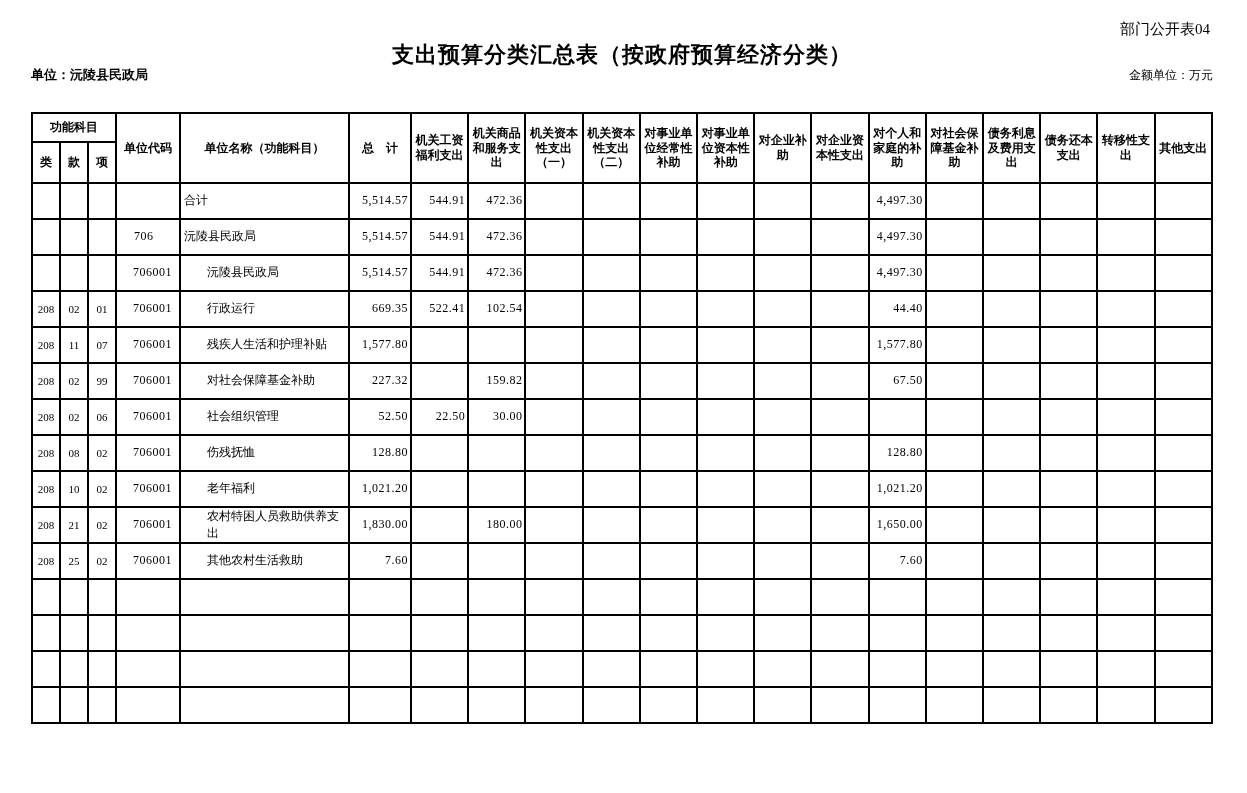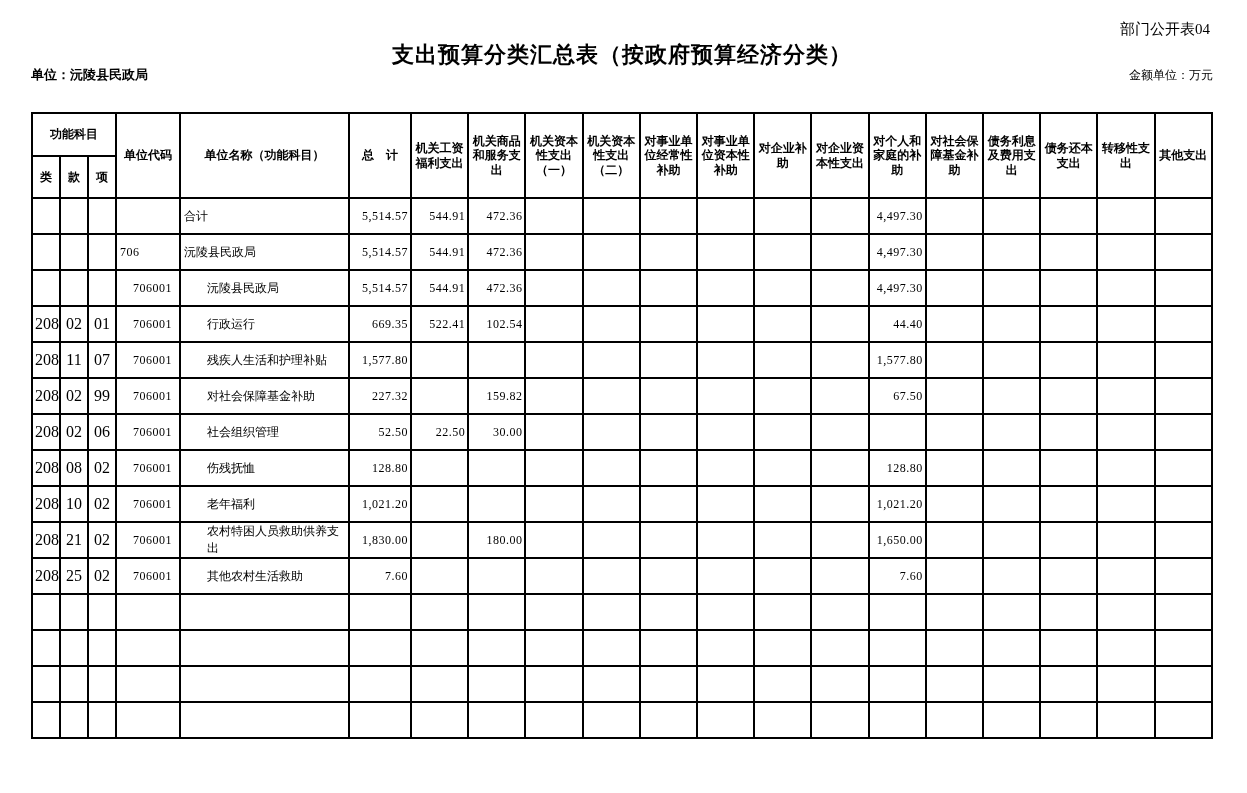--- a/index.html
+++ b/index.html
@@ -29,30 +29,30 @@
   table.budget-table{
     position:absolute;left:31px;top:112px;width:1182px;
     border-collapse:collapse;table-layout:fixed;
   }
   .budget-table th,.budget-table td{
     border:2px solid #000;overflow:hidden;white-space:normal;
   }
   .budget-table th{
     font-family:"Liberation Sans","DejaVu Sans",sans-serif;
     font-weight:bold;font-size:12px;line-height:1.22;
-    text-align:center;vertical-align:middle;padding:13px 1px;
+    text-align:center;vertical-align:middle;padding:6px 1px;
   }
   thead tr.h1{height:27px;}
   thead tr.h2{height:41px;}
   .budget-table td{
     height:34px;font-size:12px;vertical-align:middle;padding:0 2px;
   }
-  td.c-func{text-align:center;font-size:16px;}
+  td.c-func{text-align:center;font-size:11px;}
   td.c-code{letter-spacing:.5px;}
-  td.c-code.al-l{text-align:left;padding-left:3px;}
+  td.c-code.al-l{text-align:left;padding-left:17px;}
   td.c-code.al-r{text-align:right;padding-right:7px;margin-left:36px;}
   td.c-name{text-align:left;padding-left:3px;}
   td.c-name.indent{padding-left:26px;}
   td.c-num{text-align:right;padding-right:2px;letter-spacing:.5px;}
 </style>
 </head>
 <body>
 
 <div class="doc-label">部门公开表04</div>
 

